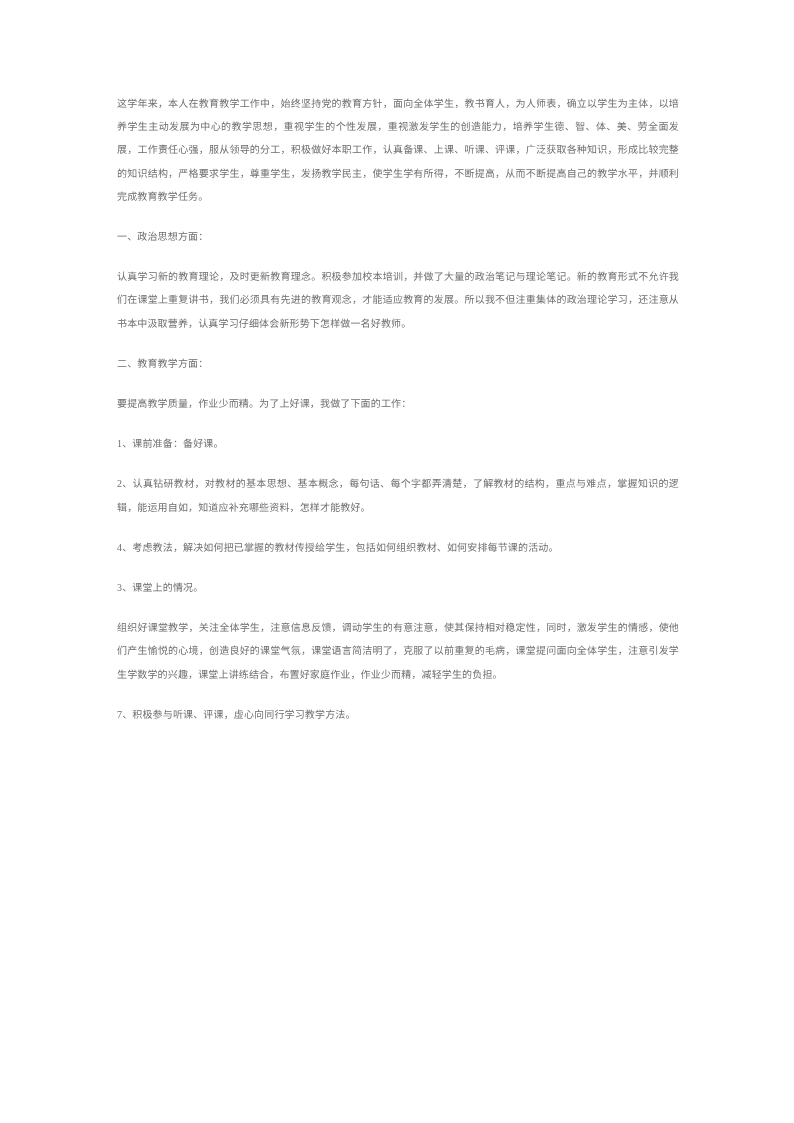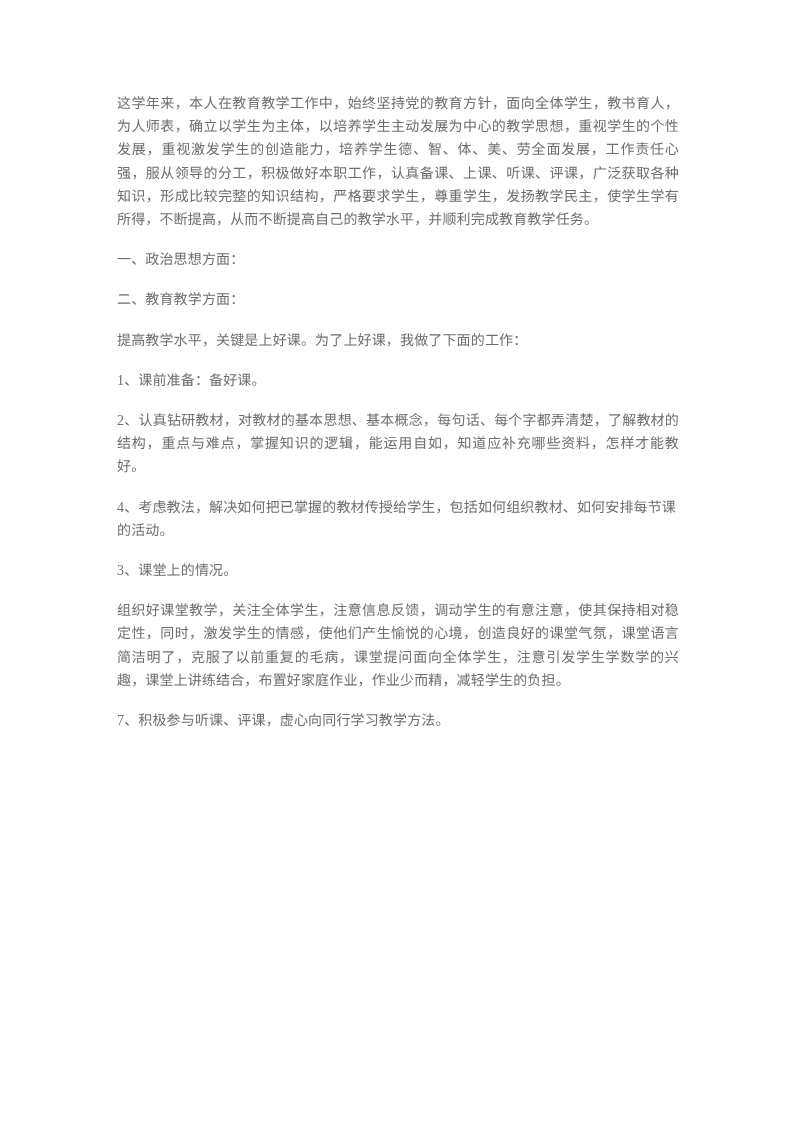--- a/index.html
+++ b/index.html
@@ -26,21 +26,21 @@
   .doc-body {
     position: absolute;
     left: 117px;
     top: 92px;
     width: 562px;
   }
 
   .para {
     margin: 0 0 17px 0;
     color: #6e6e6e;
-    font-size: 14px;
+    font-size: 10px;
     line-height: 23.2px;
     text-align: justify;
     text-justify: inter-ideograph;
     letter-spacing: 0.15px;
     word-break: break-all;
     -webkit-font-smoothing: antialiased;
   }
 
   .para:last-child {
     margin-bottom: 0;
@@ -55,22 +55,23 @@
     text-align: left;
   }
 </style>
 </head>
 <body>
 
 <div class="page">
   <div class="doc-body">
     <p class="para">这学年来，本人在教育教学工作中，始终坚持党的教育方针，面向全体学生，教书育人，为人师表，确立以学生为主体，以培养学生主动发展为中心的教学思想，重视学生的个性发展，重视激发学生的创造能力，培养学生德、智、体、美、劳全面发展，工作责任心强，服从领导的分工，积极做好本职工作，认真备课、上课、听课、评课，广泛获取各种知识，形成比较完整的知识结构，严格要求学生，尊重学生，发扬教学民主，使学生学有所得，不断提高，从而不断提高自己的教学水平，并顺利完成教育教学任务。</p>
     <p class="para short heading">一、政治思想方面：</p>
+    <p class="para">认真学习新的教育理论，及时更新教育理念。积极参加校本培训，并做了大量的政治笔记与理论笔记。新的教育形式不允许我们在课堂上重复讲书，我们必须具有先进的教育观念，才能适应教育的发展。所以我不但注重集体的政治理论学习，还注意从书本中汲取营养，认真学习仔细体会新形势下怎样做一名好教师。</p>
     <p class="para short heading">二、教育教学方面：</p>
-    <p class="para short">提高教学水平，关键是上好课。为了上好课，我做了下面的工作：</p>
+    <p class="para short">要提高教学质量，作业少而精。为了上好课，我做了下面的工作：</p>
     <p class="para short">1、课前准备：备好课。</p>
     <p class="para">2、认真钻研教材，对教材的基本思想、基本概念，每句话、每个字都弄清楚，了解教材的结构，重点与难点，掌握知识的逻辑，能运用自如，知道应补充哪些资料，怎样才能教好。</p>
     <p class="para short">4、考虑教法，解决如何把已掌握的教材传授给学生，包括如何组织教材、如何安排每节课的活动。</p>
     <p class="para short">3、课堂上的情况。</p>
     <p class="para">组织好课堂教学，关注全体学生，注意信息反馈，调动学生的有意注意，使其保持相对稳定性，同时，激发学生的情感，使他们产生愉悦的心境，创造良好的课堂气氛，课堂语言简洁明了，克服了以前重复的毛病，课堂提问面向全体学生，注意引发学生学数学的兴趣，课堂上讲练结合，布置好家庭作业，作业少而精，减轻学生的负担。</p>
     <p class="para short">7、积极参与听课、评课，虚心向同行学习教学方法。</p>
   </div>
 </div>
 
 </body></html>

